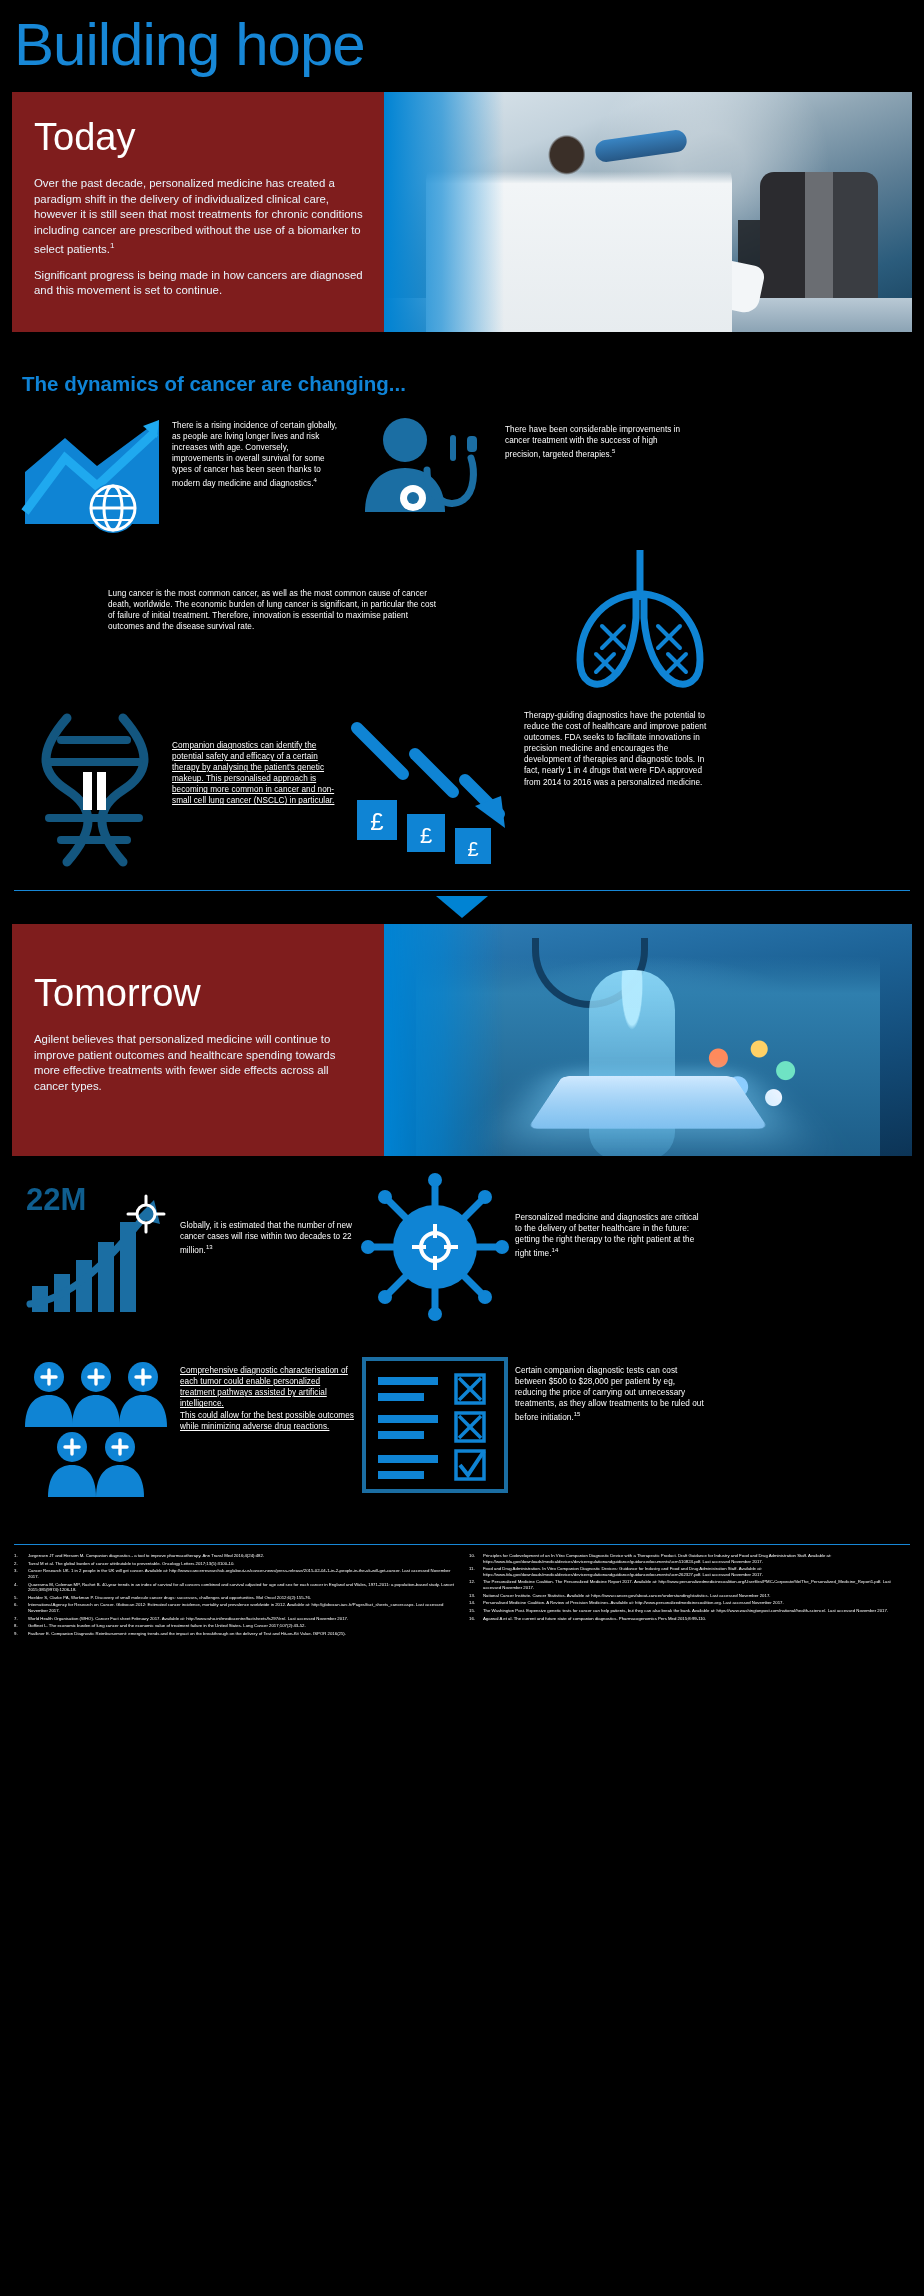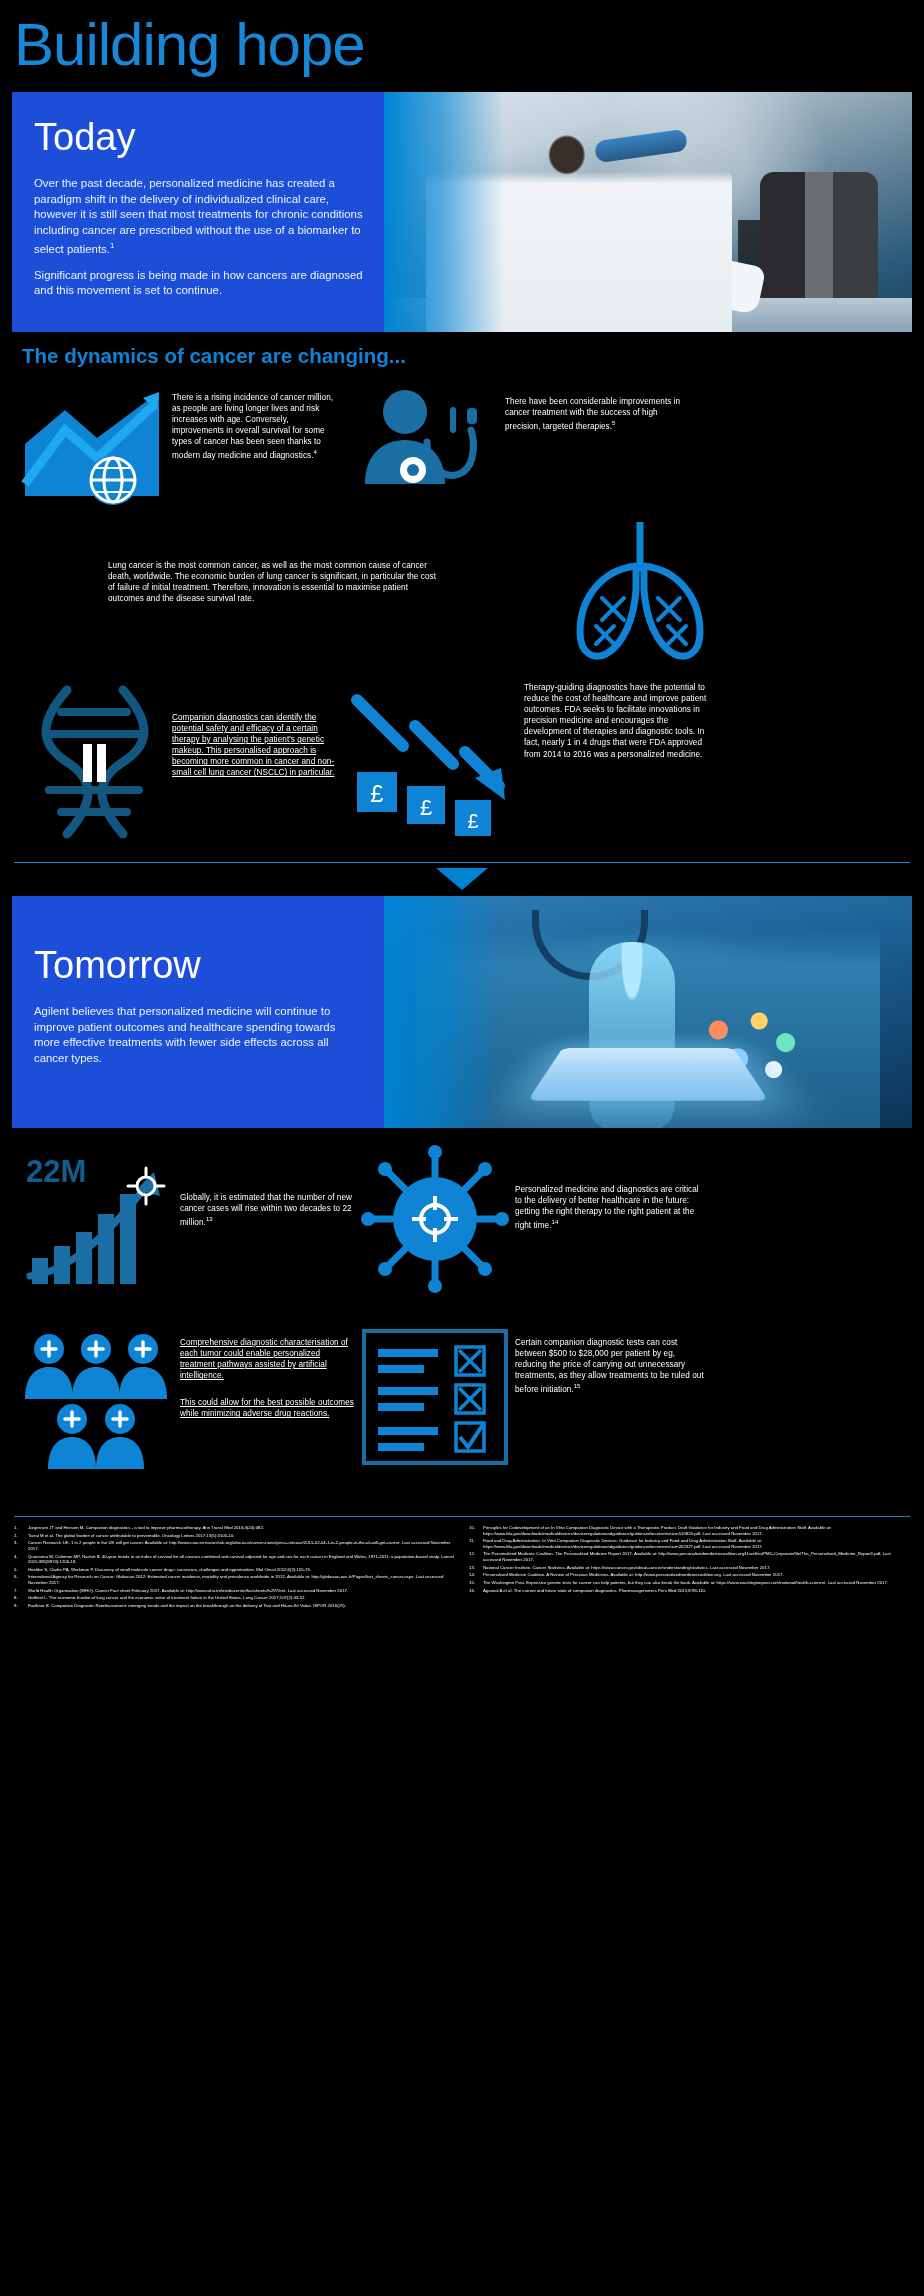--- a/index.html
+++ b/index.html
@@ -39,21 +39,21 @@
     display: flex;
     background: #0083d3;
     overflow: hidden;
   }
   .hero-copy {
     width: 372px;
     flex: 0 0 372px;
     padding: 22px 20px 10px 22px;
     position: relative;
     z-index: 3;
-    background: #1d4ed8;
+    background: #7f1d1d;
   }
   .hero-title {
     font-size: 38px;
     font-weight: 300;
     color: #ffffff;
     line-height: 46px;
     margin-bottom: 16px;
     letter-spacing: 0px;
   }
   .hero-p {
@@ -161,38 +161,38 @@
   }
   .photo-fade {
     position:absolute; left: 0; top: 0; bottom: 0; width: 120px;
     background: linear-gradient(90deg, #0083d3 0%, rgba(0,131,211,.65) 48%, rgba(0,131,211,0) 100%);
     z-index: 2;
   }
 
   
   .dynamics {
     position: relative;
-    padding: 6px 12px 0 12px;
+    padding: 34px 12px 0 12px;
   }
   .dyn-title {
     font-size: 20.5px;
     font-weight: bold;
     color: #0f83d6;
     margin: 6px 0 14px 10px;
   }
   .row { position: relative; display: flex; }
 
   .blk-text {
     font-size: 8.2px;
     line-height: 11.1px;
     color: #ffffff;
     letter-spacing: .05px;
   }
   .blk-text sup { font-size: 6px; vertical-align: super; }
-  .blk-text p + p { margin-top: 16px; }
+  .blk-text p + p { margin-top: 1px; }
 
   
   .icon-box { display: flex; align-items: flex-start; justify-content: center; }
 
   
   .lower { padding: 12px 12px 0 12px; }
 
   
   .refs {
     margin: 16px 14px 0 14px;
@@ -259,21 +259,21 @@
           <polygon points="126,10 142,4 140,22" fill="#1fa9ef"></polygon>
           <circle cx="96" cy="92" r="25" fill="#0f84d4"></circle>
           <circle cx="96" cy="92" r="22" fill="none" stroke="#ffffff" stroke-width="3"></circle>
           <ellipse cx="96" cy="92" rx="9" ry="22" fill="none" stroke="#ffffff" stroke-width="3"></ellipse>
           <line x1="74" y1="92" x2="118" y2="92" stroke="#ffffff" stroke-width="3"></line>
           <line x1="78" y1="80" x2="114" y2="80" stroke="#ffffff" stroke-width="2.2"></line>
           <line x1="78" y1="104" x2="114" y2="104" stroke="#ffffff" stroke-width="2.2"></line>
         </svg>
       </div>
       <div class="blk-text" style="width:168px;padding-top:10px;">
-        <p><span>There is a rising incidence of cancer million, as people are living longer lives and risk increases with age. Conversely, improvements in overall survival for some types of cancer has been seen thanks to modern day medicine and diagnostics.</span><sup>4</sup></p>
+        <p><span>There is a rising incidence of certain globally, as people are living longer lives and risk increases with age. Conversely, improvements in overall survival for some types of cancer has been seen thanks to modern day medicine and diagnostics.</span><sup>4</sup></p>
       </div>
       <div class="icon-box" style="width:165px;padding-top:4px;">
         <svg width="140" height="110" viewBox="0 0 140 110">
           <circle cx="52" cy="26" r="22" fill="#1b6ea3"></circle>
           <path d="M12 98 C12 68 30 54 52 54 C74 54 92 68 92 98 Z" fill="#1b6ea3"></path>
           <path d="M74 56 C74 84 96 96 110 86 C122 78 122 56 118 44" fill="none" stroke="#1b6ea3" stroke-width="7" stroke-linecap="round"></path>
           <path d="M100 44 L100 24" stroke="#1b6ea3" stroke-width="6" stroke-linecap="round"></path>
           <circle cx="60" cy="84" r="13" fill="#ffffff"></circle>
           <circle cx="60" cy="84" r="6" fill="#1b6ea3"></circle>
           <rect x="114" y="22" width="10" height="16" rx="4" fill="#1b6ea3"></rect>

